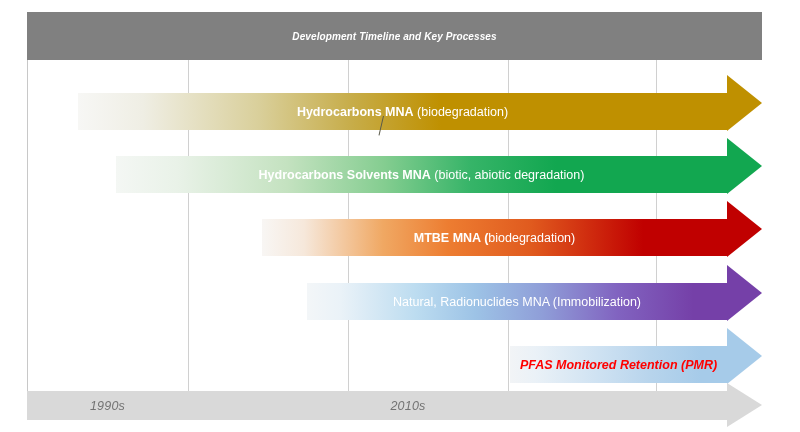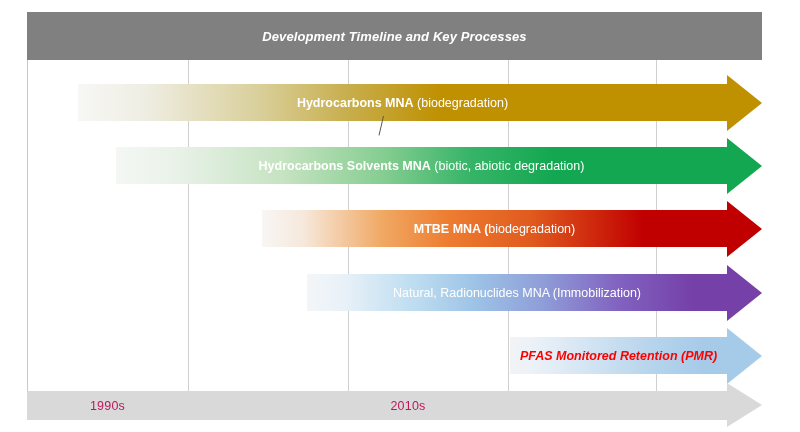--- a/index.html
+++ b/index.html
@@ -14,39 +14,39 @@
   
   .header-band{
     position:absolute;left:27px;top:12px;width:735px;height:48px;
     background:#808080;
     display:flex;align-items:center;justify-content:center;
     flex-direction:column;
   }
   .header-band .line{
     color:#ffffff;
     font-weight:bold;font-style:italic;
-    font-size:13px;line-height:19px;
+    font-size:10px;line-height:19px;
     letter-spacing:.1px;
     white-space:nowrap;
   }
 
   
   .gridline{
     position:absolute;top:60px;width:1px;height:348px;
     background:#d0d0d0;
   }
   .frame-left{
     position:absolute;left:27px;top:60px;width:1px;height:348px;
     background:#c8c8c8;
   }
 
   
   .row{position:absolute;height:37px;}
   .arrow-shaft{
-    position:absolute;left:0;top:0;height:100%;
+    position:absolute;left:0;top:9px;height:100%;
     display:flex;align-items:center;justify-content:center;
   }
   .arrow-head{
     position:absolute;top:50%;transform:translateY(-50%);
     width:0;height:0;
     border-top:28px solid transparent;
     border-bottom:28px solid transparent;
   }
   .bar-label{
     position:relative;z-index:4;
@@ -69,21 +69,21 @@
     position:absolute;left:727px;top:391px;
     width:0;height:0;
     border-top:22.5px solid transparent;
     border-bottom:22.5px solid transparent;
     border-left:35px solid #d9d9d9;
     transform:translateY(-8px);
   }
   .decade{
     position:absolute;top:391px;height:29px;
     display:flex;align-items:center;justify-content:center;
-    font-size:12.5px;color:#be185d;
+    font-style:italic;font-size:12.5px;color:#737373;
     letter-spacing:.2px;
   }
 
   
   .tick-artifact{
     position:absolute;left:383px;top:116px;
     width:1px;height:20px;background:#5a5a4a;
     transform:rotate(13deg);transform-origin:top center;
   }
 </style>

